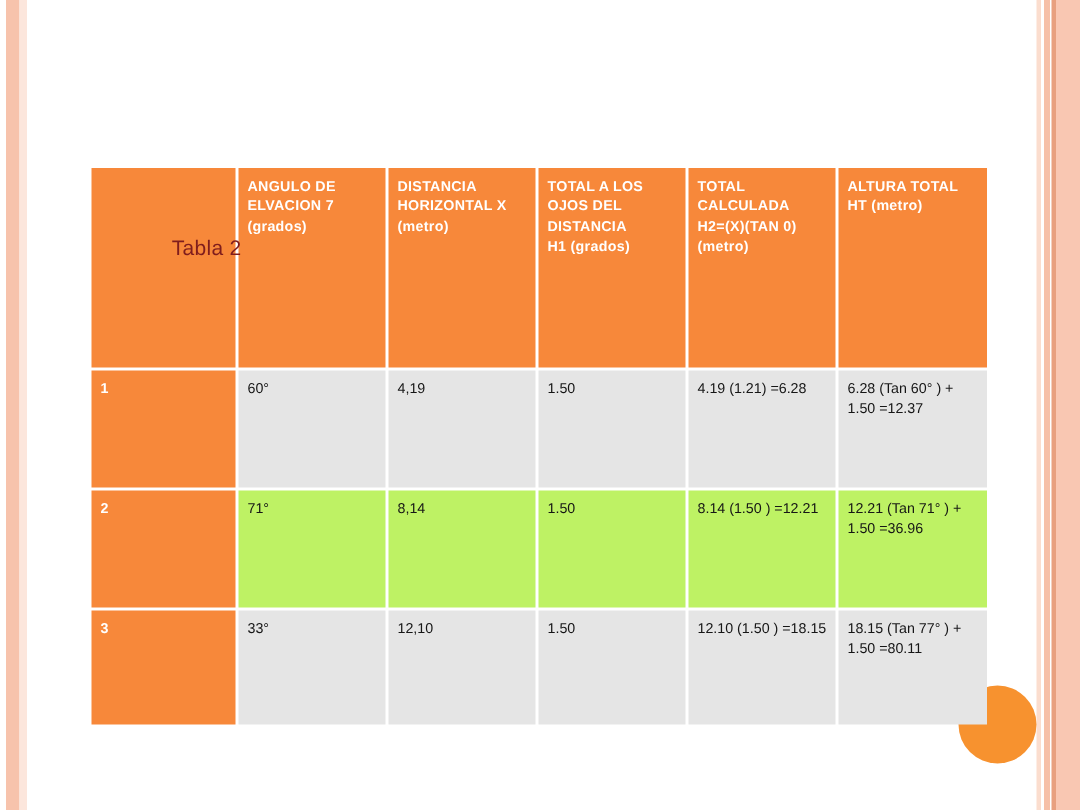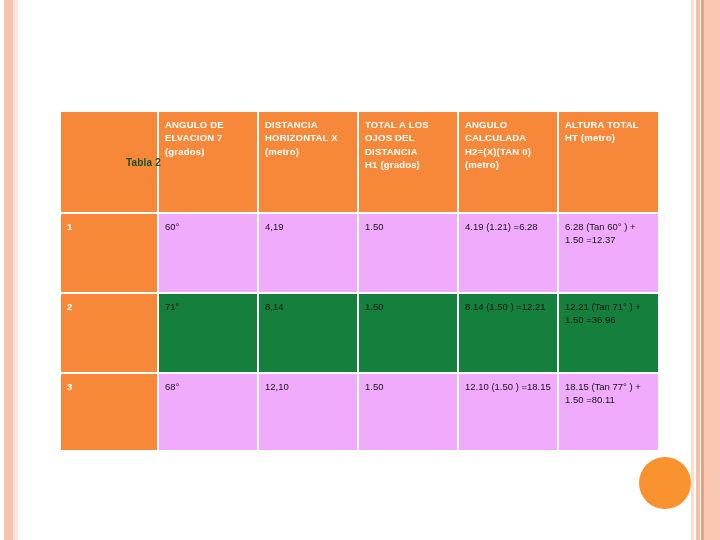--- a/index.html
+++ b/index.html
@@ -67,46 +67,46 @@
     font-size: 9.5px;
     line-height: 1.42;
     text-align: left;
     border: none;
   }
   thead th {
     background: #F7883A;
     color: #FFFFFF;
     font-weight: bold;
     letter-spacing: 0.2px;
-    height: 100px;
+    height: 133px;
     margin-top: 47px;
   }
   thead th.blank {
     position: relative;
   }
   .tabla-label {
     position: absolute;
     right: -4px;
     top: 44px;
-    color: #14532d;
-    font-weight: bold;
-    font-size: 10px;
+    color: #7f1d1d;
+    font-weight: normal;
+    font-size: 14px;
     white-space: nowrap;
     z-index: 5;
     letter-spacing: 0.2px;
   }
 
   tbody tr td.idx {
     background: #F7883A;
     color: #FFFFFF;
     font-weight: bold;
     font-size: 9.5px;
   }
-  tbody tr.shade-a td { background: #f0abfc; color: #161616; }
-  tbody tr.shade-b td { background: #15803d; color: #161616; }
+  tbody tr.shade-a td { background: #e5e5e5; color: #161616; }
+  tbody tr.shade-b td { background: #bef264; color: #161616; }
   tbody tr.shade-a td.idx,
   tbody tr.shade-b td.idx { background: #F7883A; color: #FFFFFF; }
 
   tbody td { height: 78px; }
   tbody tr:last-child td { height: 76px; }
 
   .cellline { display: block; white-space: pre-wrap; }
 
   
   col.c0 { width: 96px; }
@@ -156,21 +156,21 @@
             <span class="cellline">HORIZONTAL X</span>
             <span class="cellline">(metro)</span>
           </th>
           <th>
             <span class="cellline">TOTAL A LOS</span>
             <span class="cellline">OJOS DEL</span>
             <span class="cellline">DISTANCIA</span>
             <span class="cellline">H1 (grados)</span>
           </th>
           <th>
-            <span class="cellline">ANGULO</span>
+            <span class="cellline">TOTAL</span>
             <span class="cellline">CALCULADA</span>
             <span class="cellline">H2=(X)(TAN 0)</span>
             <span class="cellline">(metro)</span>
           </th>
           <th>
             <span class="cellline">ALTURA TOTAL</span>
             <span class="cellline">HT (metro)</span>
           </th>
         </tr>
       </thead>
@@ -192,21 +192,21 @@
           <td>8,14</td>
           <td>1.50</td>
           <td>8.14 (1.50 )
 =12.21</td>
           <td>12.21 (Tan 71° )
 + 1.50
 =36.96</td>
         </tr>
         <tr class="shade-a">
           <td class="idx">3</td>
-          <td>68°</td>
+          <td>33°</td>
           <td>12,10</td>
           <td>1.50</td>
           <td>12.10 (1.50 )
 =18.15</td>
           <td>18.15 (Tan 77° )
 + 1.50
 =80.11</td>
         </tr>
       </tbody>
     </table>

